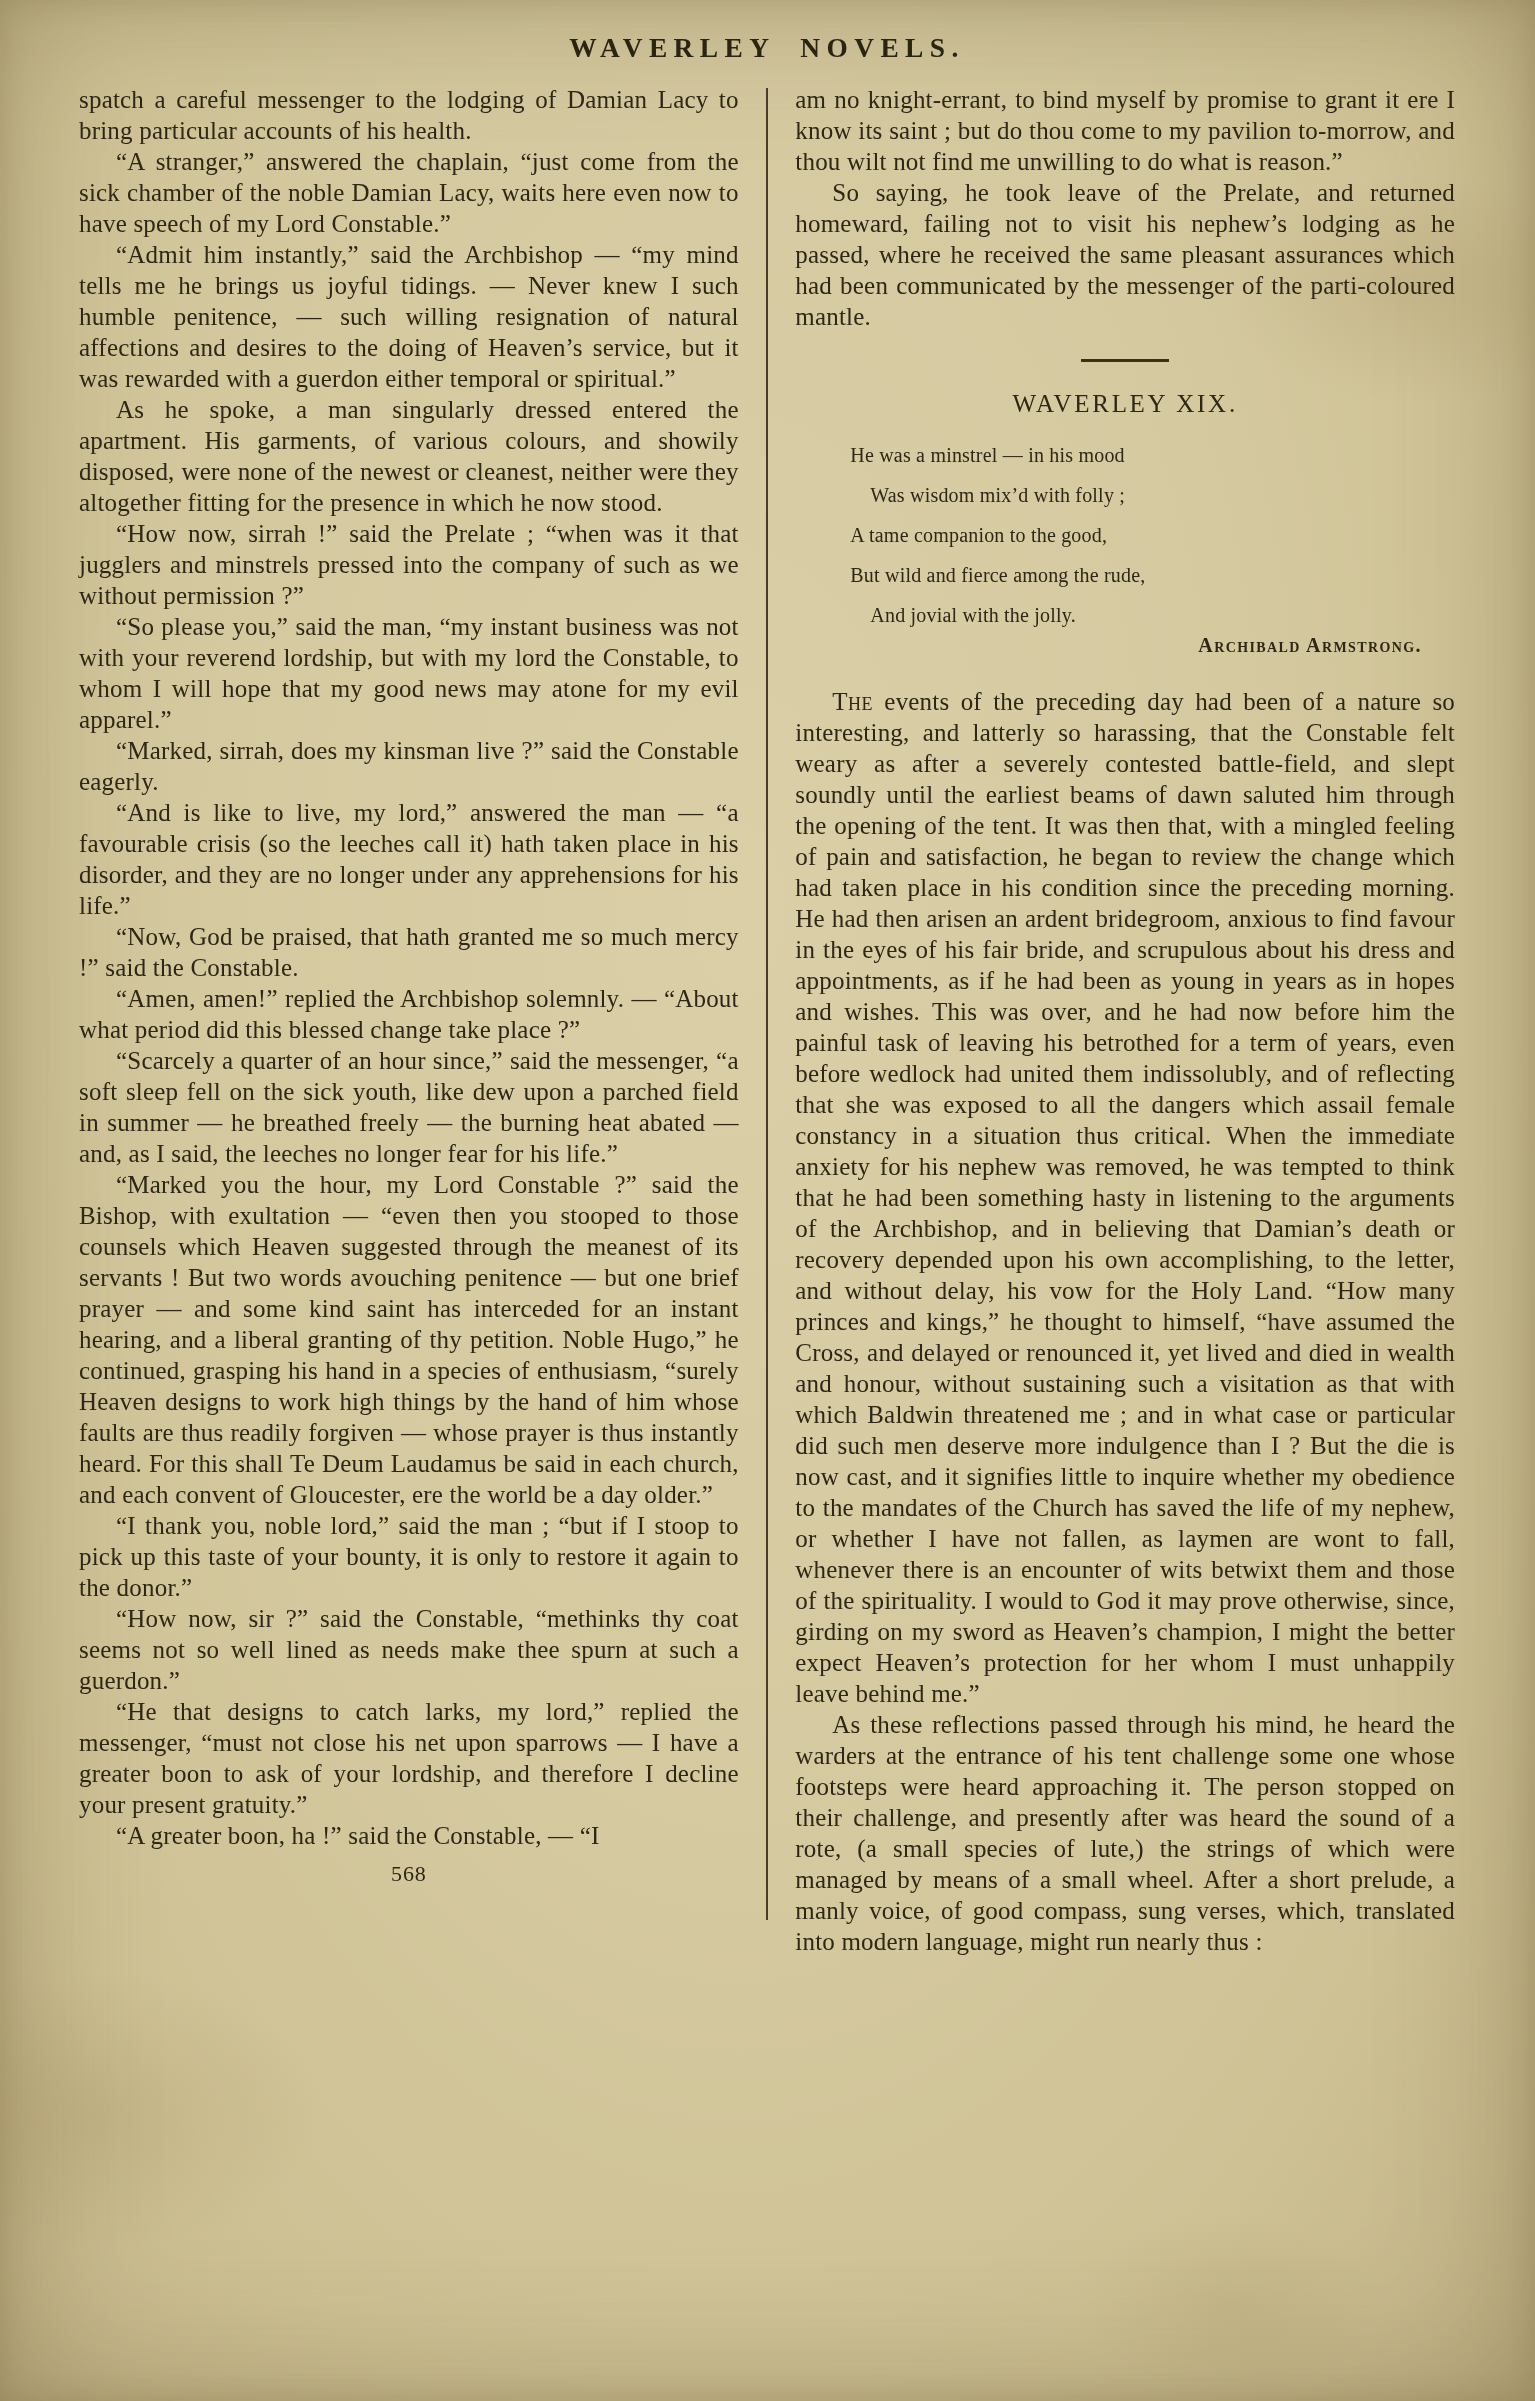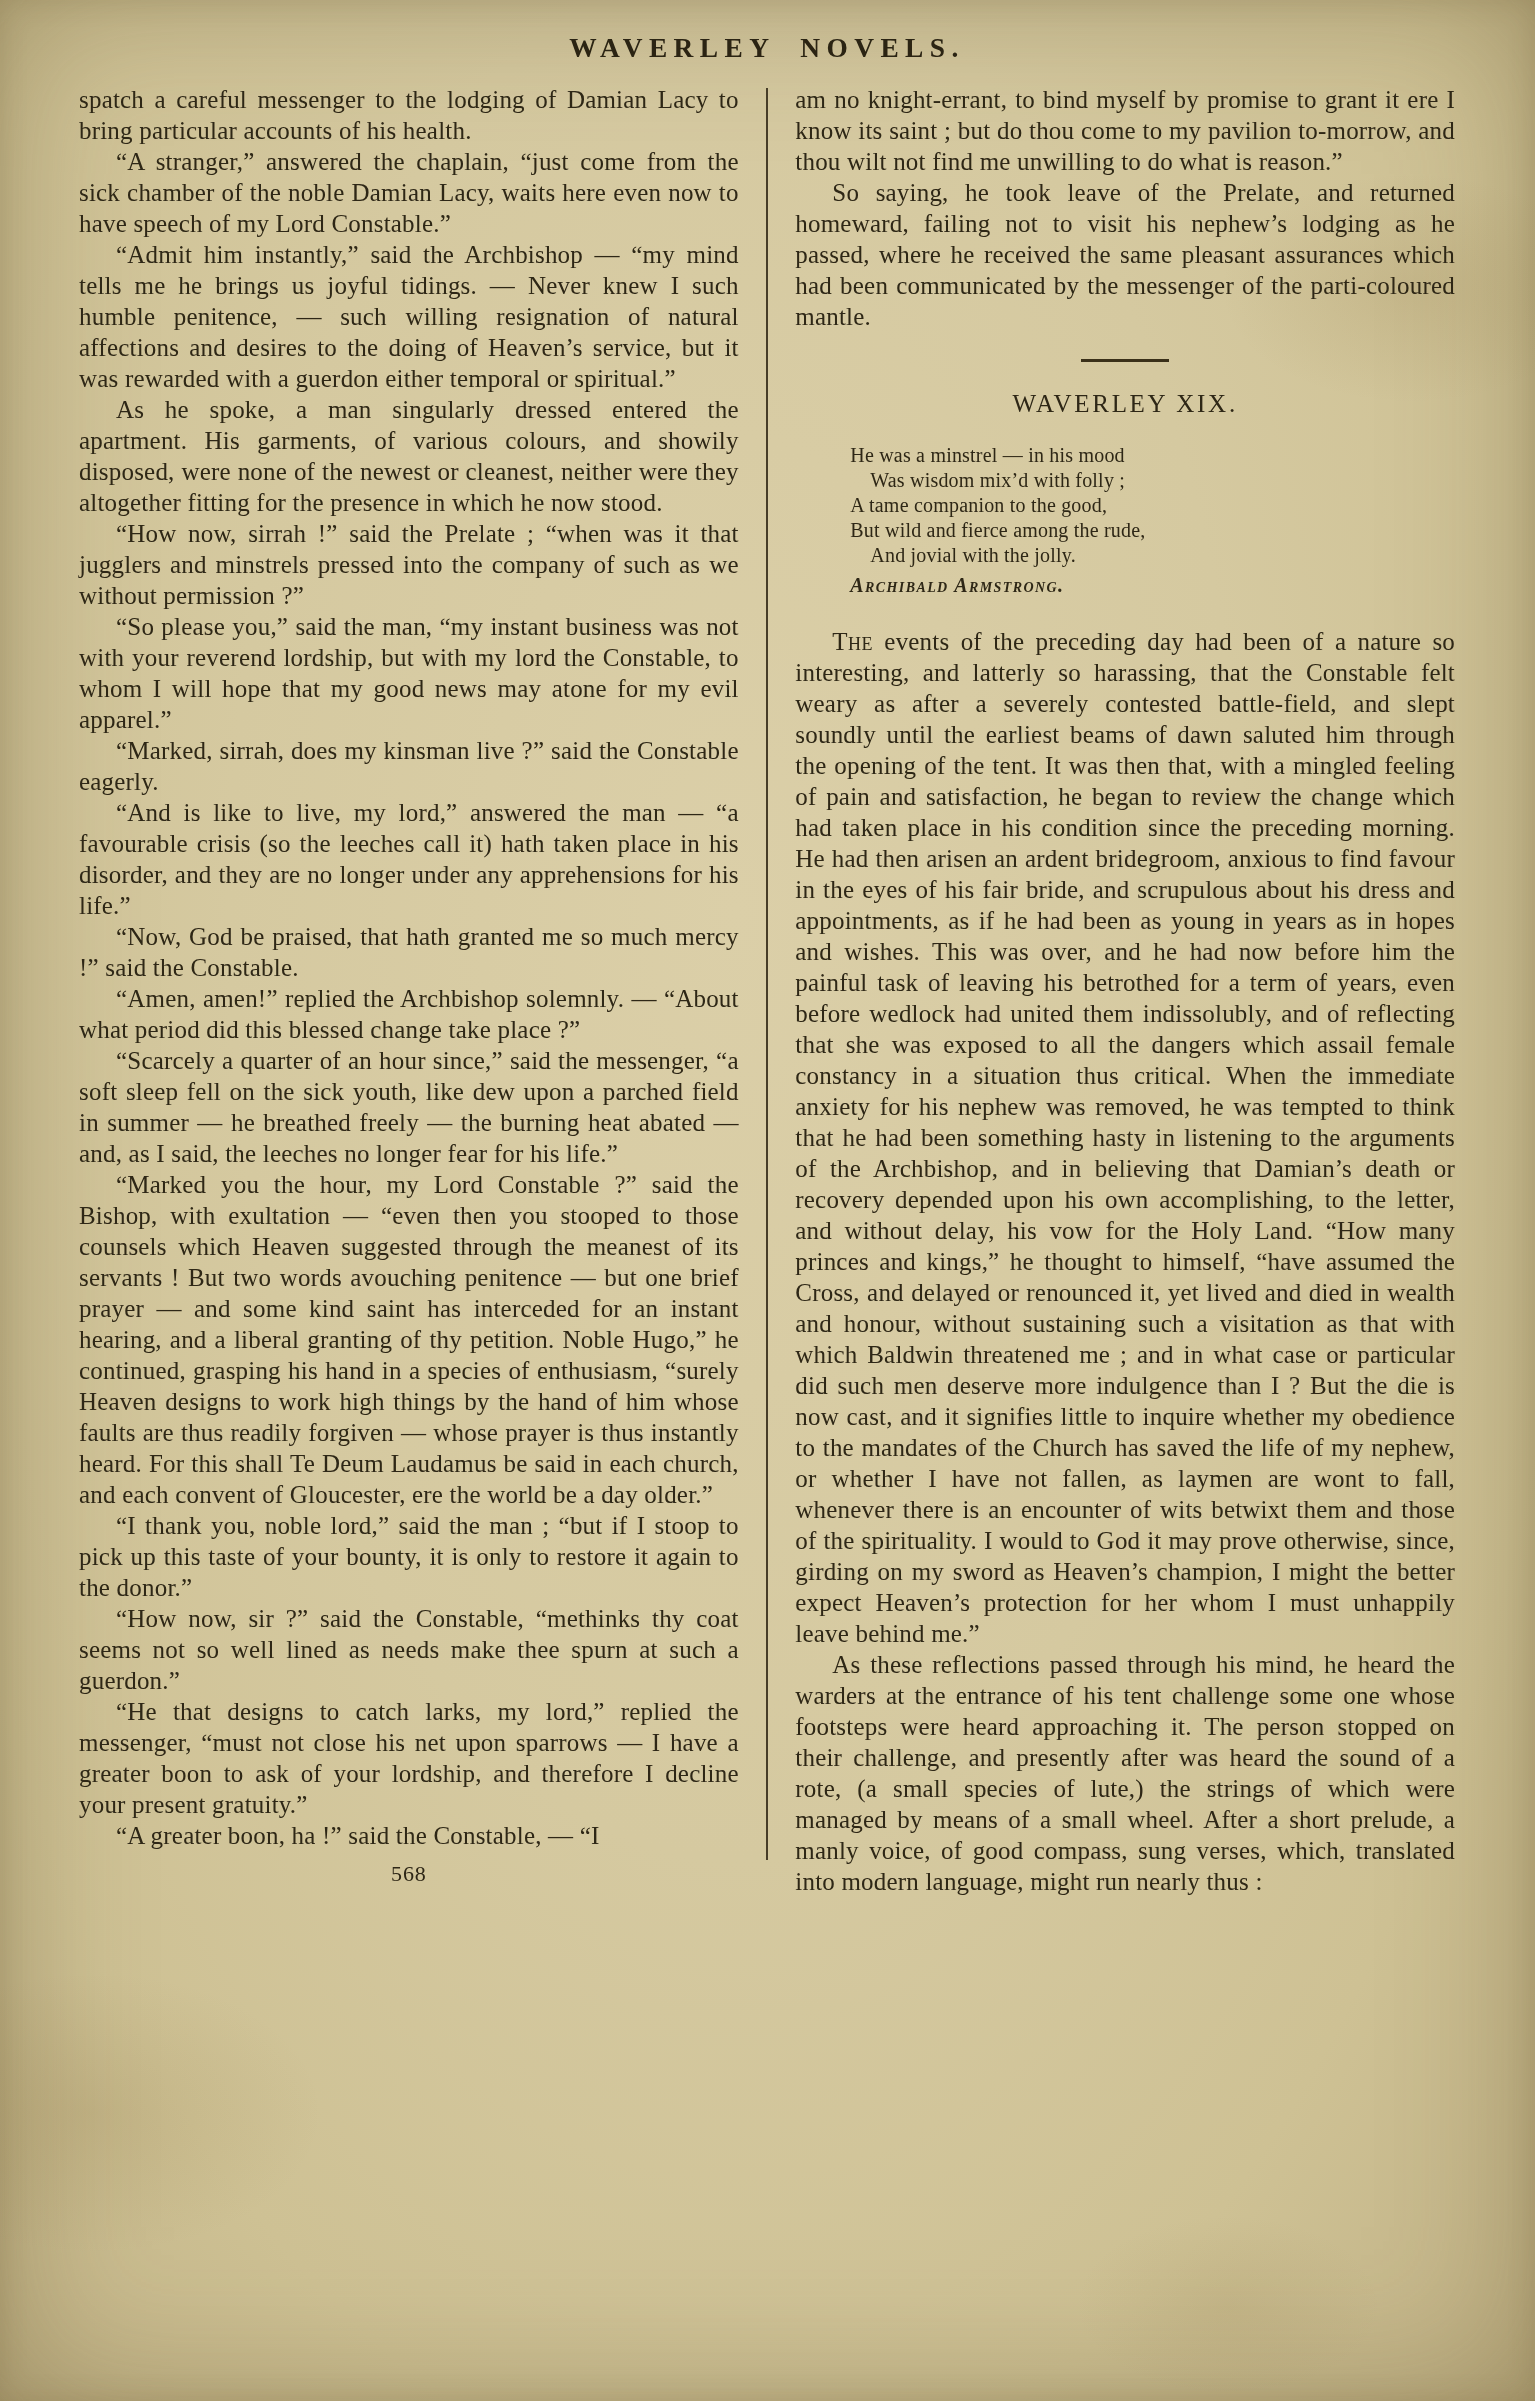--- a/index.html
+++ b/index.html
@@ -72,29 +72,29 @@
     font-weight: 400;
     letter-spacing: 2.7px;
     margin: 0 0 24px 0;
   }
   .epigraph {
     font-size: 20px;
     line-height: 25px;
     margin: 0 0 27.4px 55px;
     text-align: left;
   }
-  .ep-line { text-indent: 0; }
+  .ep-line { text-indent: 0; margin-top: 15px; }
   .ep-line.indent { padding-left: 20px; }
   .ep-attrib {
+    text-align: right;
     margin: 5.5px 33px 0 0;
     font-variant: small-caps;
     letter-spacing: 1.4px;
     font-size: 20px;
     font-weight: 700;
-    font-style: italic;
   }
   .lead-caps { font-variant: small-caps; letter-spacing: 0.5px; }
 </style>
 </head>
 <body>
 
 <div class="page">
 
   <div class="running-head">WAVERLEY NOVELS.</div>
 

